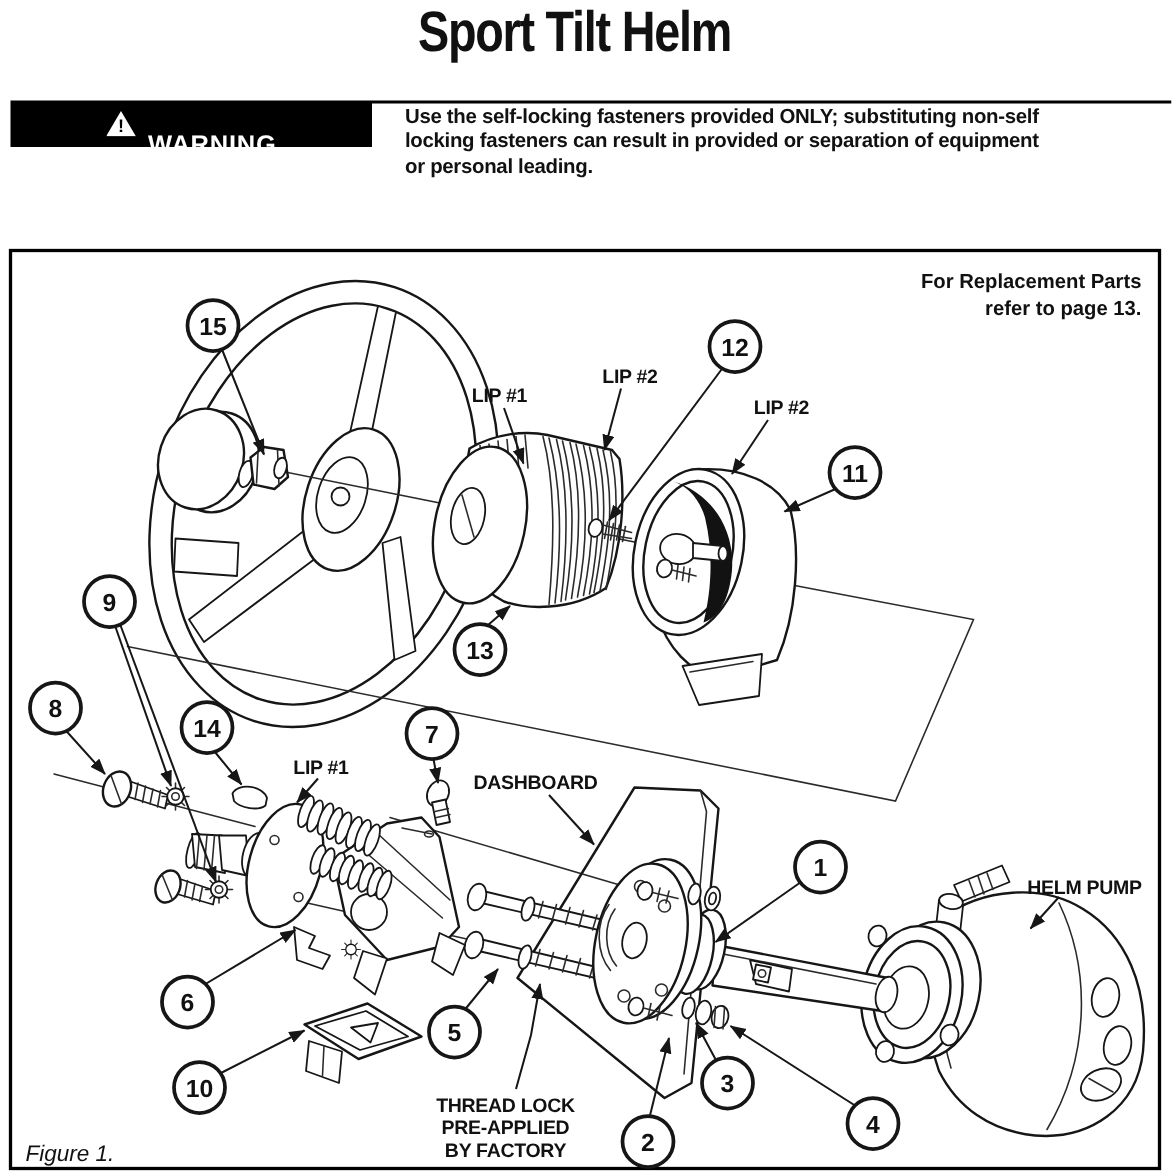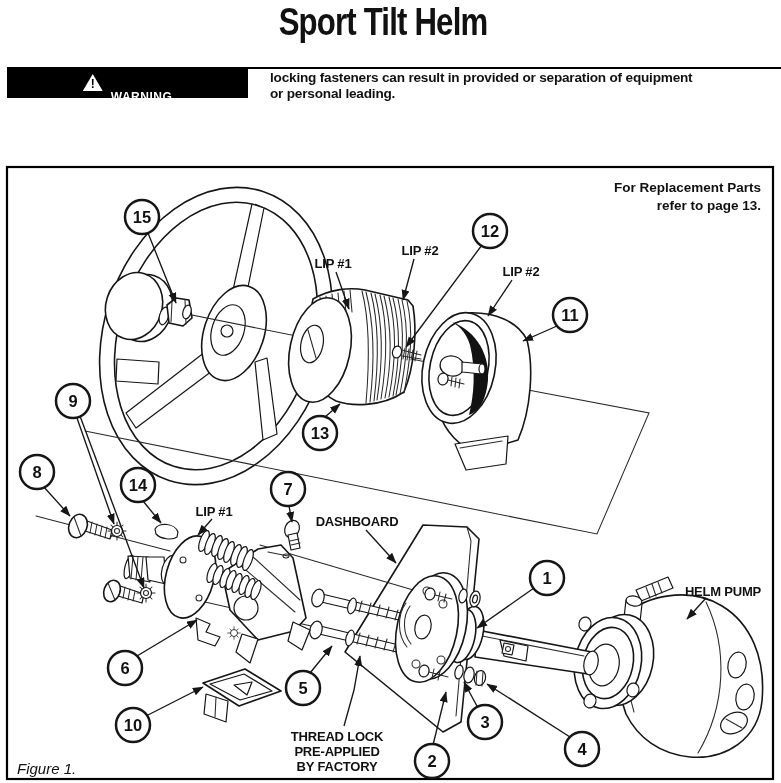--- a/index.html
+++ b/index.html
@@ -1,19 +1,19 @@
 <!DOCTYPE html>
 <html><head>
 <meta charset="utf-8">
 <style>
   html,body{margin:0;padding:0;background:#fff;}
   body{width:781px;height:783px;position:relative;font-family:"Liberation Sans",sans-serif;color:#111;overflow:hidden;}
   .page-title{position:absolute;top:1px;left:0;width:766px;text-align:center;font-size:38px;font-weight:700;letter-spacing:-1px;transform:scaleX(.82);transform-origin:50% 50%;white-space:nowrap;}
   .warn-bar{position:absolute;left:7px;top:67px;width:241px;height:31px;background:#000;display:flex;align-items:center;justify-content:center;gap:8px;}
-  .warn-label{color:#fff;font-weight:700;font-size:12px;letter-spacing:.5px;margin-top:28px;}
+  .warn-label{color:#fff;font-weight:700;font-size:17px;letter-spacing:.5px;margin-top:28px;}
   .warn-tri{width:20px;height:17px;background:#fff;clip-path:polygon(50% 0,100% 100%,0 100%);position:relative;display:inline-block;}
   .warn-tri span{position:absolute;left:50%;bottom:0;transform:translateX(-50%);color:#000;font-size:12px;font-weight:700;line-height:14px;}
   .top-rule{position:absolute;left:248px;top:67px;width:533px;height:2px;background:#000;}
   .warn-text{position:absolute;left:270px;top:70px;width:510px;font-size:13.6px;font-weight:700;line-height:16.4px;letter-spacing:-.2px;}
   svg{position:absolute;left:0;top:0;}
   .ln{fill:none;stroke:#161616;stroke-width:1.6;stroke-linejoin:round;stroke-linecap:round;}
   .th{fill:none;stroke:#2a2a2a;stroke-width:1.05;stroke-linecap:round;}
   .wh{fill:#fff;stroke:#161616;stroke-width:1.6;stroke-linejoin:round;}
   .wh2{fill:#fff;stroke:#161616;stroke-width:1.2;stroke-linejoin:round;}
   .blk{fill:#121212;stroke:none;}
@@ -32,20 +32,21 @@
 <div class="page-title">Sport Tilt Helm</div>
 
 <div class="warn-bar">
   <span class="warn-tri">
       <span>!</span>
     </span>
   <span class="warn-label">WARNING</span>
 </div>
 <div class="top-rule"></div>
 <div class="warn-text">
+  <div>Use the self-locking fasteners provided ONLY; substituting non-self</div>
   <div>locking fasteners can result in provided or separation of equipment</div>
   <div>or personal leading.</div>
 </div>
 
 <svg width="781" height="783" viewBox="0 0 781 783">
   <defs>
     <marker id="arr" markerWidth="9" markerHeight="8" refX="7.5" refY="3" orient="auto">
       <path d="M0,0 L8,3 L0,6 Z" fill="#161616"></path>
     </marker>
   </defs>

